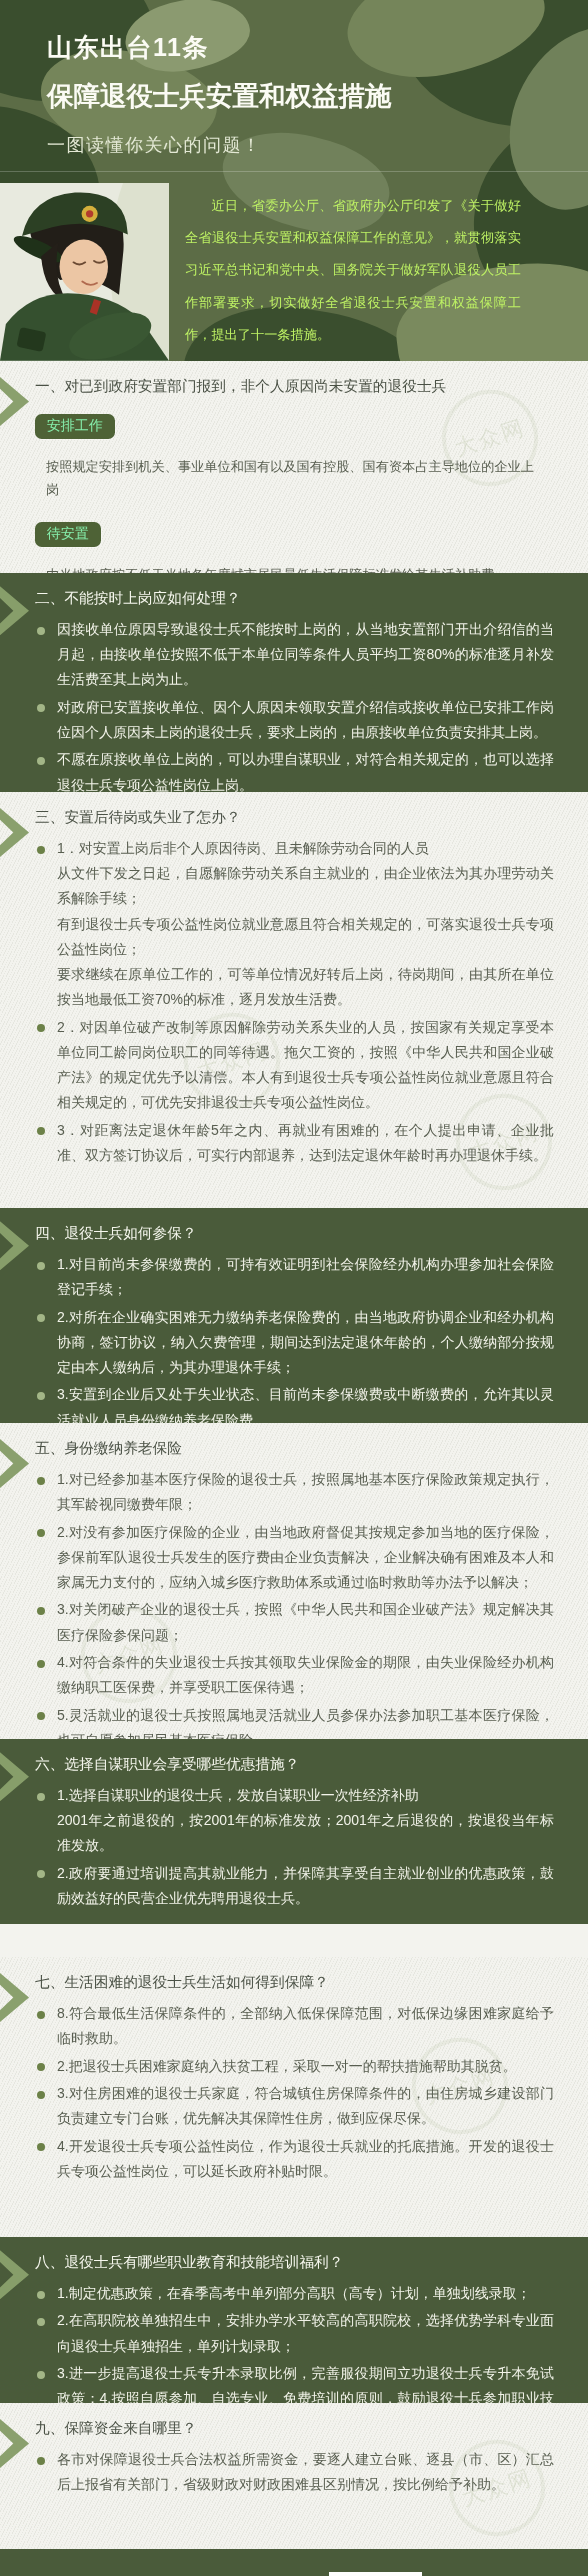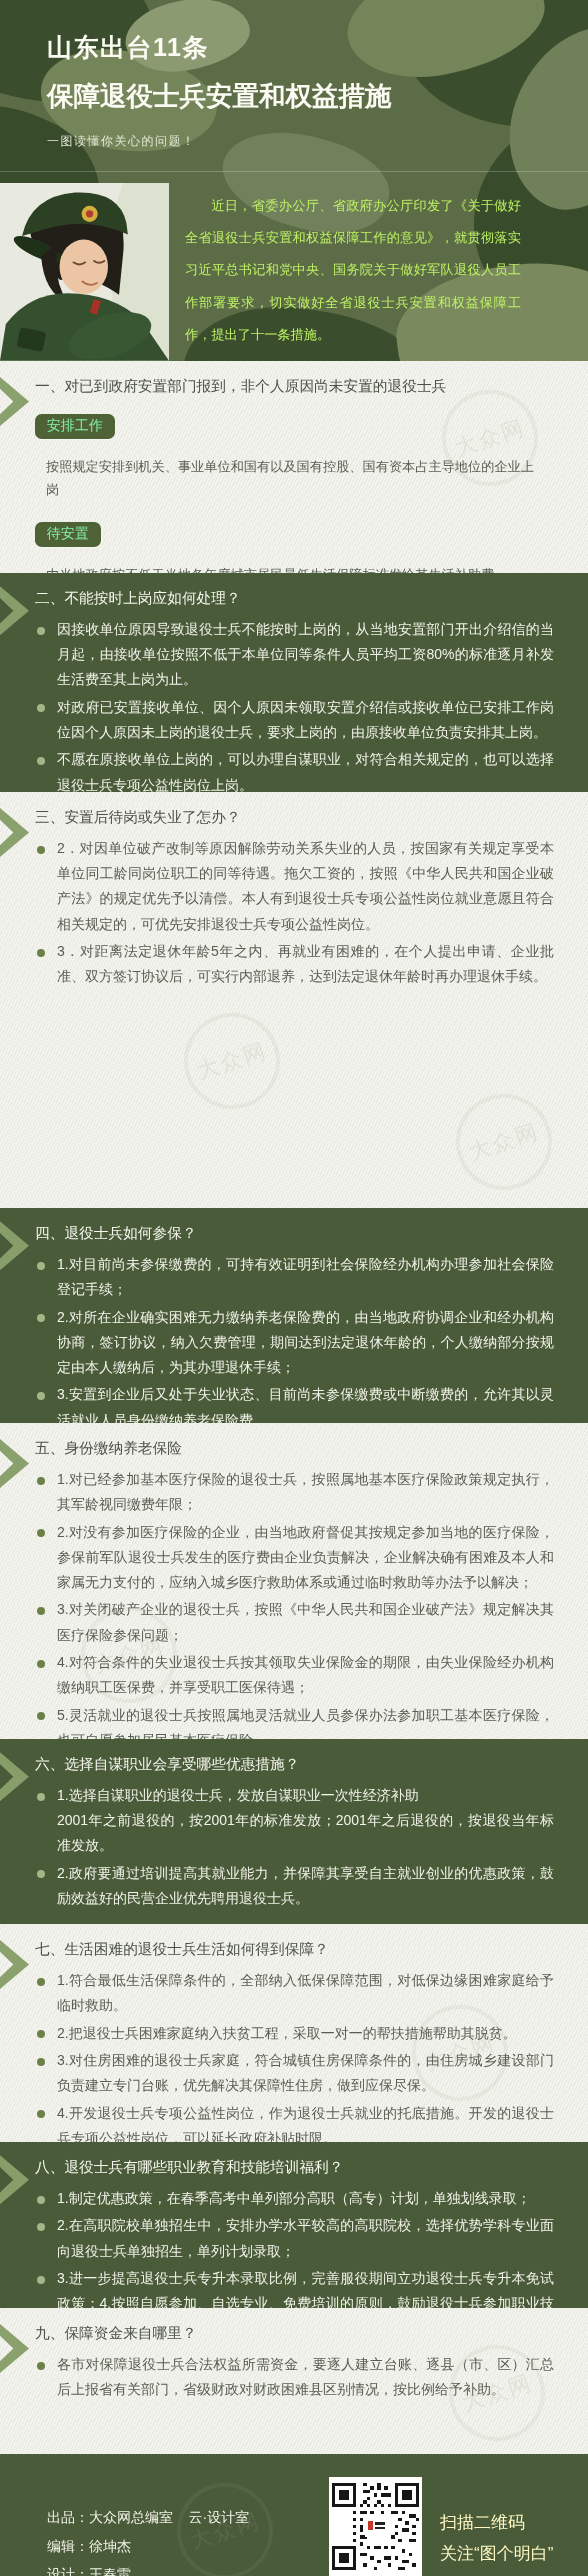--- a/index.html
+++ b/index.html
@@ -8,21 +8,21 @@
     font-family:"Liberation Sans","DejaVu Sans",sans-serif;
     overflow:hidden;background:#f3f3ee;
   }
   
   .header{position:relative;width:589px;height:361px;background:#5c6c46;overflow:hidden;}
   .blob{position:absolute;}
   .hdr-line{position:absolute;left:0;top:171px;width:100%;height:0.7px;background:rgba(255,255,255,.22);}
   .title-block{position:absolute;left:47px;top:29px;z-index:5;}
   .title-l1{font-size:25px;font-weight:bold;color:#fbfbf4;letter-spacing:1.5px;line-height:1.5;}
   .title-l2{font-size:26.5px;font-weight:bold;color:#fbfbf4;letter-spacing:0px;line-height:1.5;margin-top:10.3px;}
-  .title-sub{font-size:12px;color:#e3e8d4;letter-spacing:1.5px;margin-top:16px;}
+  .title-sub{font-size:18px;color:#e3e8d4;letter-spacing:1.5px;margin-top:16px;}
   .intro{
     position:absolute;left:185px;top:190px;width:336px;z-index:5;
     font-size:13.2px;line-height:2.44;color:#bef264;text-indent:2em;text-align:justify;
   }
   .photo{position:absolute;left:0;bottom:0;width:169px;height:178px;z-index:4;}
   
   .section{
     position:relative;box-sizing:border-box;overflow:hidden;
     padding:13.2px 35px 0 35px;
   }
@@ -151,20 +151,24 @@
   <section class="section section--light" style="height:416px;">
     <span class="chev"></span>
     <div class="wm" style="left:184px;top:221px;">
         <span>大众网</span>
       </div>
     <div class="wm" style="left:456px;top:302px;">
         <span>大众网</span>
       </div>
     <h2 class="sec-title">三、安置后待岗或失业了怎办？</h2>
     <ul class="items">
+      <li>1．对安置上岗后非个人原因待岗、且未解除劳动合同的人员
+从文件下发之日起，自愿解除劳动关系自主就业的，由企业依法为其办理劳动关系解除手续；
+有到退役士兵专项公益性岗位就业意愿且符合相关规定的，可落实退役士兵专项公益性岗位；
+要求继续在原单位工作的，可等单位情况好转后上岗，待岗期间，由其所在单位按当地最低工资70%的标准，逐月发放生活费。</li>
       <li>2．对因单位破产改制等原因解除劳动关系失业的人员，按国家有关规定享受本单位同工龄同岗位职工的同等待遇。拖欠工资的，按照《中华人民共和国企业破产法》的规定优先予以清偿。本人有到退役士兵专项公益性岗位就业意愿且符合相关规定的，可优先安排退役士兵专项公益性岗位。</li>
       <li>3．对距离法定退休年龄5年之内、再就业有困难的，在个人提出申请、企业批准、双方签订协议后，可实行内部退养，达到法定退休年龄时再办理退休手续。</li>
     </ul>
   </section>
 
   <section class="section section--dark" style="height:215px;">
     <span class="chev"></span>
     <h2 class="sec-title">四、退役士兵如何参保？</h2>
     <ul class="items">
       <li>1.对目前尚未参保缴费的，可持有效证明到社会保险经办机构办理参加社会保险登记手续；</li>
@@ -191,28 +195,28 @@
   <section class="section section--dark" style="height:185px;">
     <span class="chev"></span>
     <h2 class="sec-title">六、选择自谋职业会享受哪些优惠措施？</h2>
     <ul class="items">
       <li>1.选择自谋职业的退役士兵，发放自谋职业一次性经济补助
 2001年之前退役的，按2001年的标准发放；2001年之后退役的，按退役当年标准发放。</li>
       <li>2.政府要通过培训提高其就业能力，并保障其享受自主就业创业的优惠政策，鼓励效益好的民营企业优先聘用退役士兵。</li>
     </ul>
   </section>
 
-  <section class="section section--light" style="height:218px;">
+  <section class="section section--light" style="height:280px;margin-top:33px;">
     <span class="chev"></span>
     <div class="wm" style="left:412px;top:81px;">
         <span>大众网</span>
       </div>
     <h2 class="sec-title">七、生活困难的退役士兵生活如何得到保障？</h2>
     <ul class="items">
-      <li>1.符合最低生活保障条件的，全部纳入低保保障范围，对低保边缘困难家庭给予临时救助。</li>
+      <li>8.符合最低生活保障条件的，全部纳入低保保障范围，对低保边缘困难家庭给予临时救助。</li>
       <li>2.把退役士兵困难家庭纳入扶贫工程，采取一对一的帮扶措施帮助其脱贫。</li>
       <li>3.对住房困难的退役士兵家庭，符合城镇住房保障条件的，由住房城乡建设部门负责建立专门台账，优先解决其保障性住房，做到应保尽保。</li>
       <li>4.开发退役士兵专项公益性岗位，作为退役士兵就业的托底措施。开发的退役士兵专项公益性岗位，可以延长政府补贴时限。</li>
     </ul>
   </section>
 
   <section class="section section--dark" style="height:166px;">
     <span class="chev"></span>
     <h2 class="sec-title">八、退役士兵有哪些职业教育和技能培训福利？</h2>
     <ul class="items">

